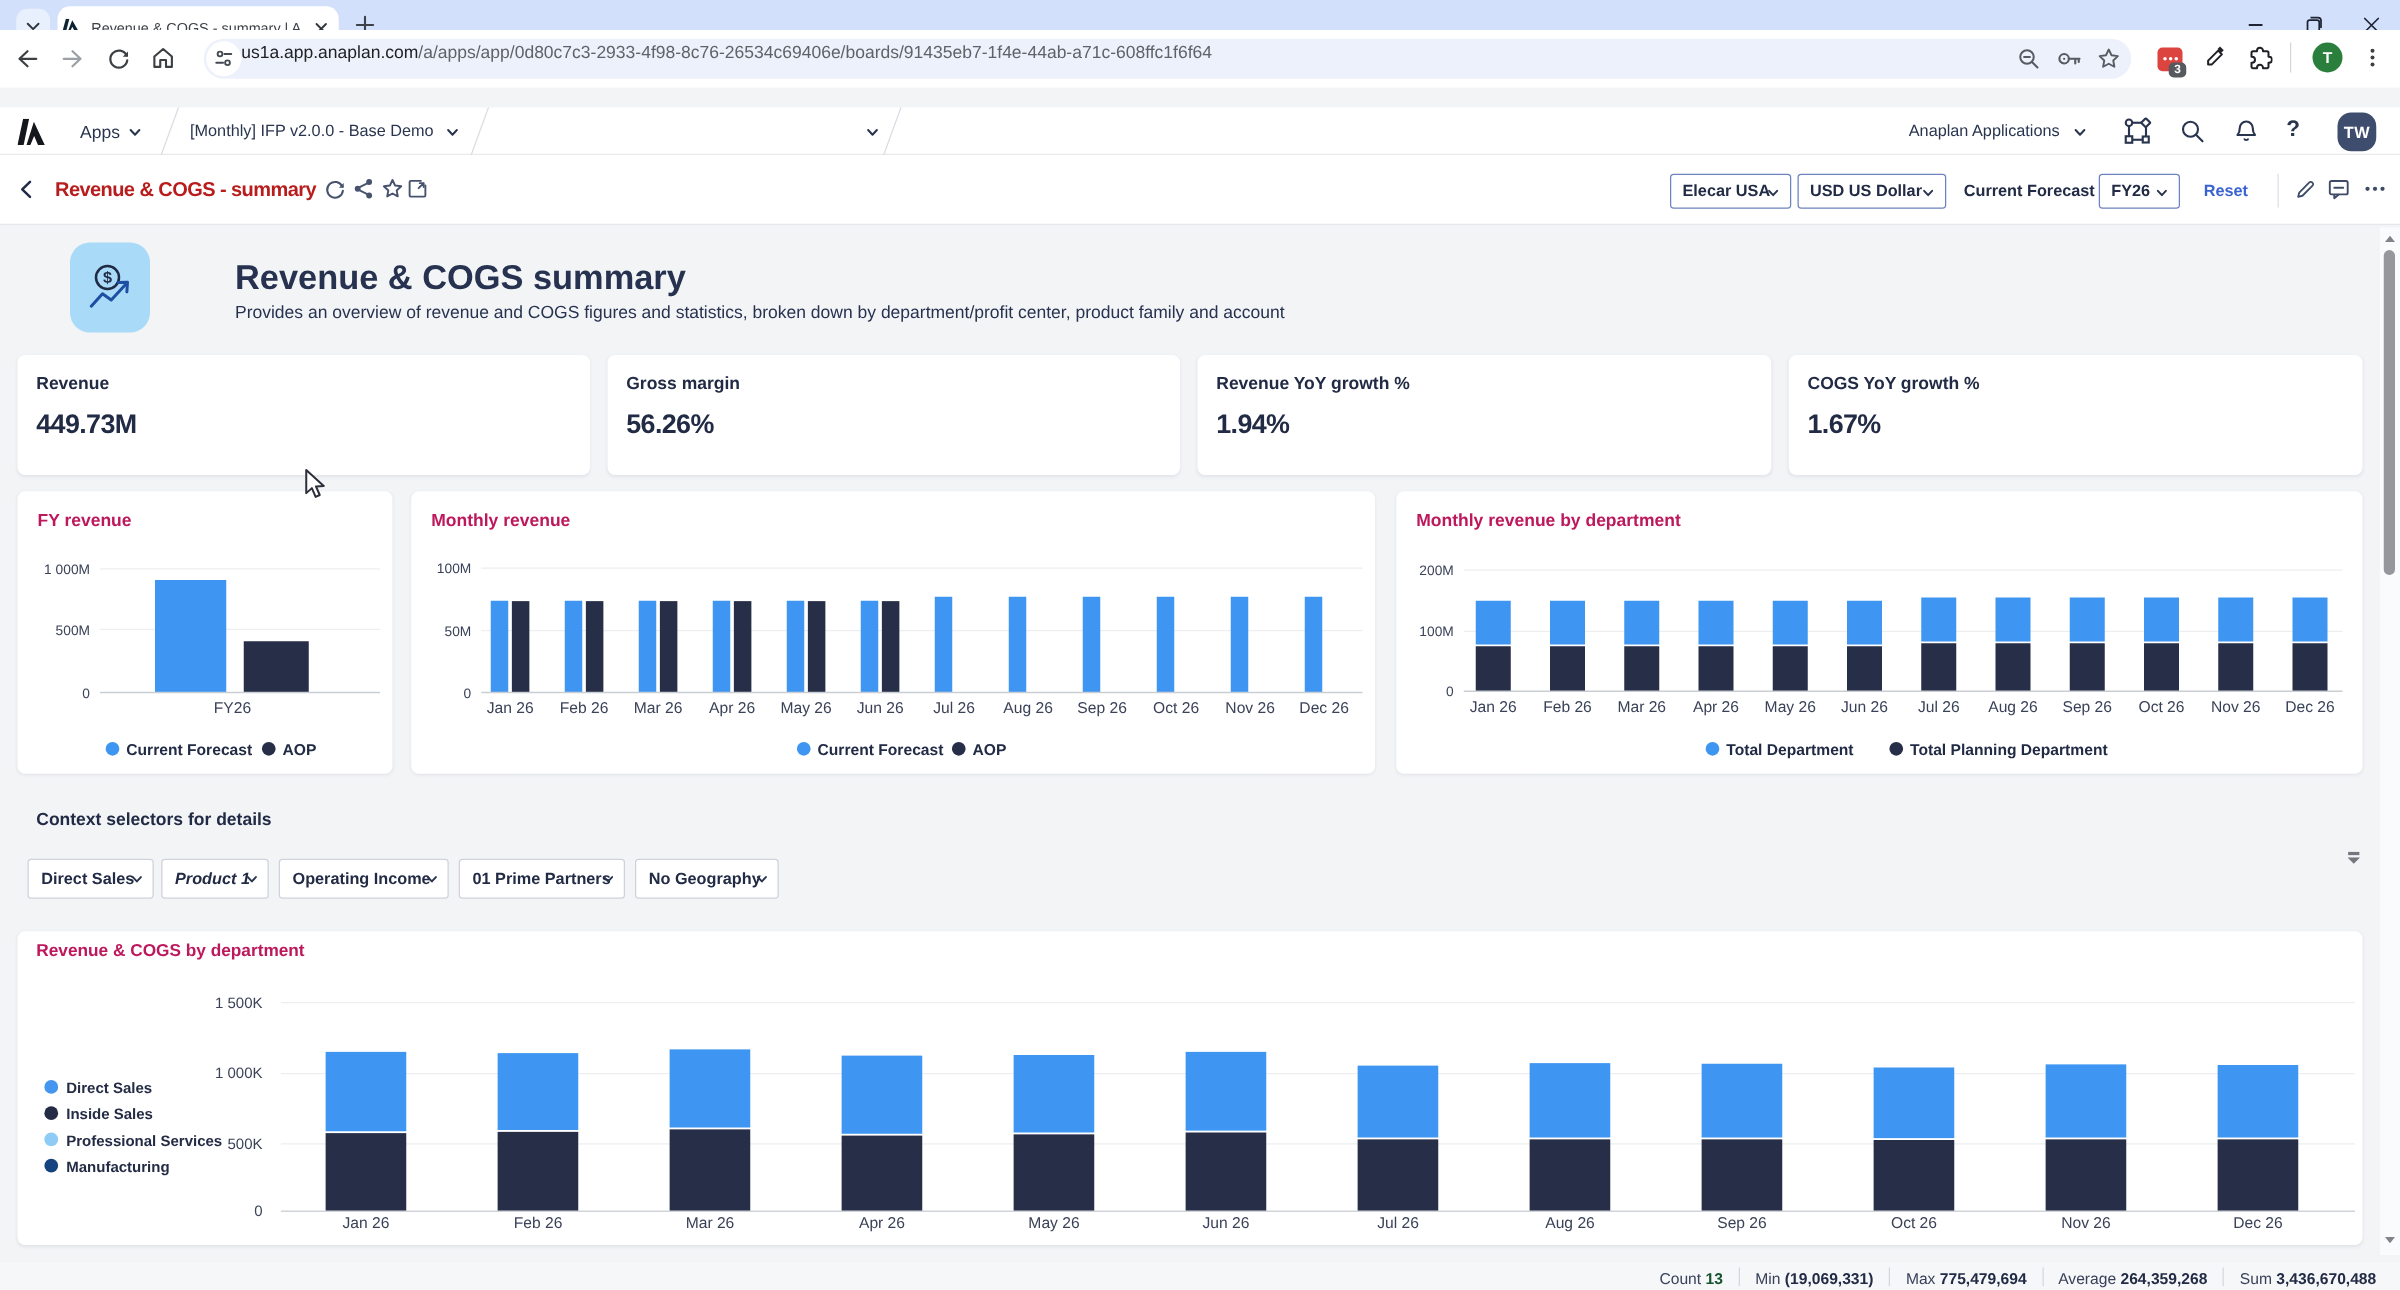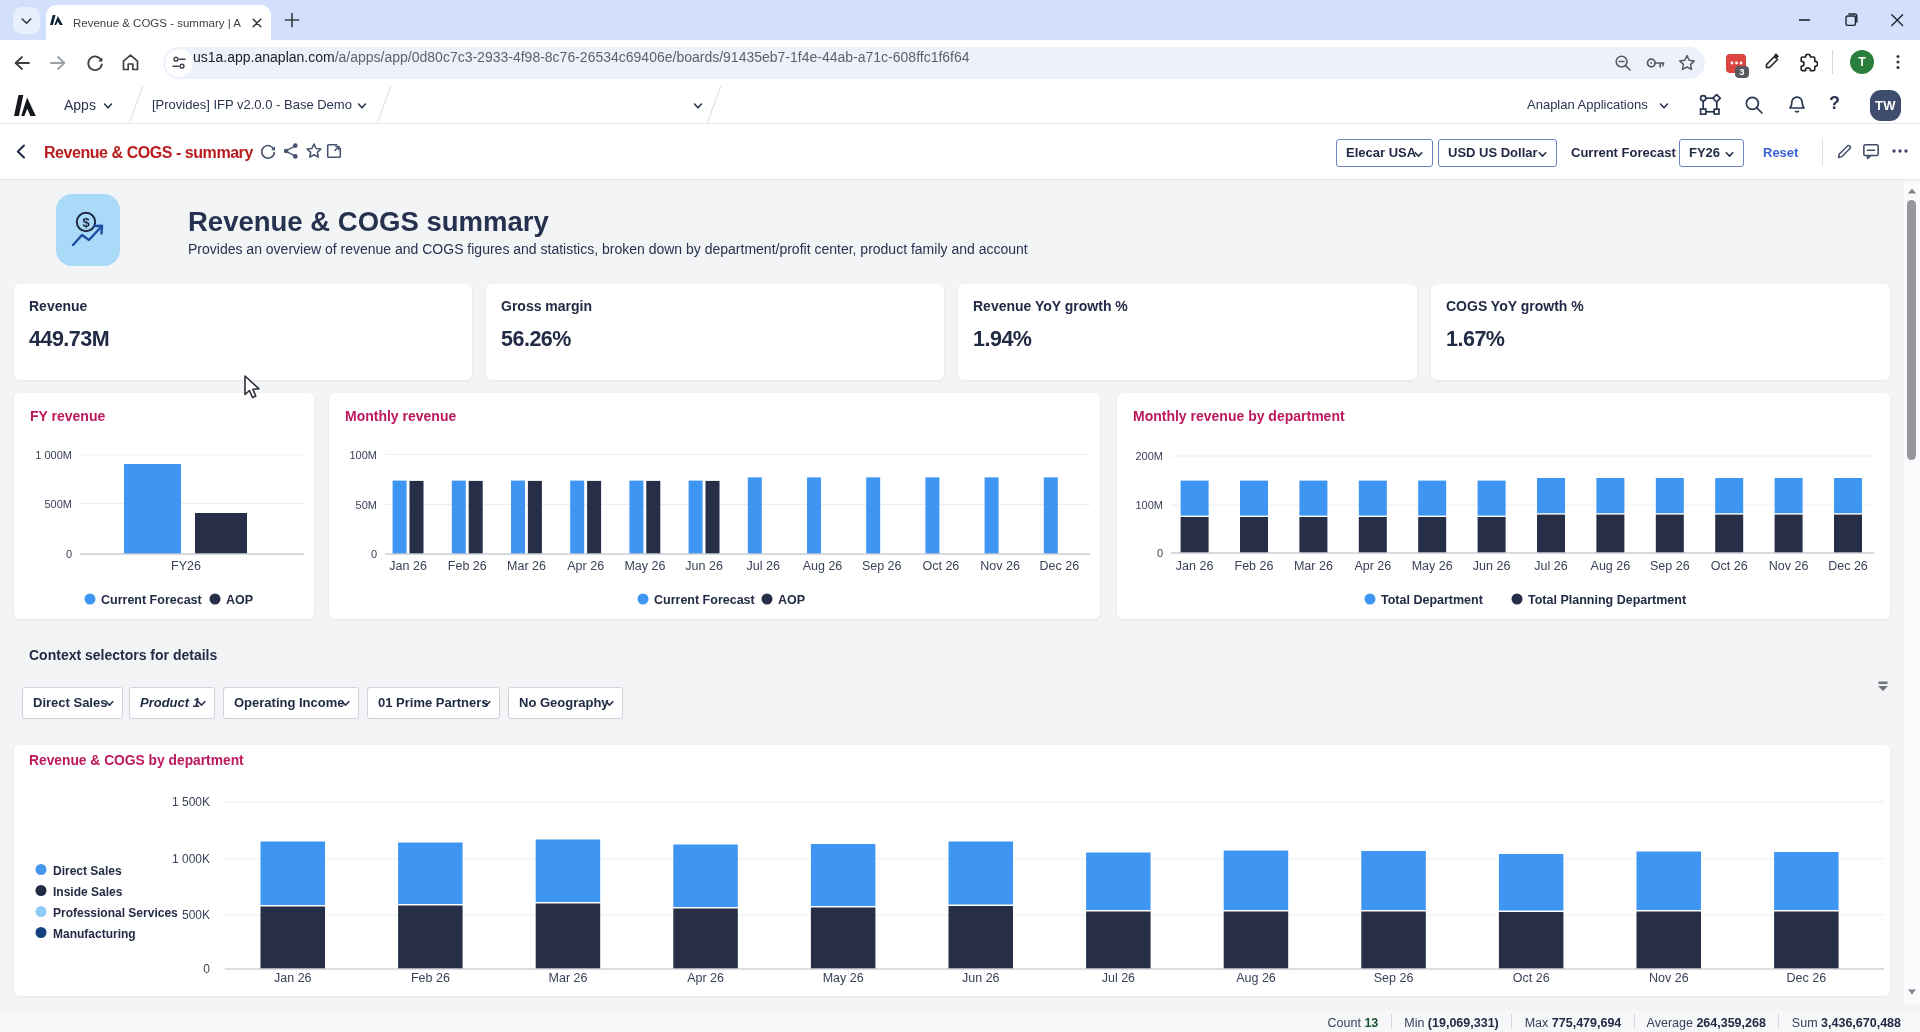--- a/index.html
+++ b/index.html
@@ -5,21 +5,21 @@
   * { margin:0; padding:0; box-sizing:border-box; }
   html,body { width:1920px; height:1032px; overflow:hidden; }
   body { font-family:"Liberation Sans", sans-serif; position:relative; background:#f3f4f6; }
   
   .titlebar { position:absolute; left:0; top:0; width:1920px; height:40px; background:#d3e0fb; }
   .tab-chevron { position:absolute; left:13px; top:7px; width:27px; height:27px; border-radius:9px; background:#e9f0fd; }
   .tab { position:absolute; left:46px; top:5px; width:225px; height:35px; background:#ffffff; border-radius:10px 10px 0 0; }
   .tab-title { position:absolute; left:27px; top:12px; width:168px; height:16px; font-size:11.5px; color:#3d4148; white-space:nowrap; overflow:hidden; }
   .newtab { position:absolute; left:283px; top:11px; width:18px; height:18px; }
   
-  .toolbar { position:absolute; left:0; top:40px; width:1920px; height:46px; background:#ffffff; }
+  .toolbar { position:absolute; left:0; top:24px; width:1920px; height:46px; background:#ffffff; }
   .pill { position:absolute; left:163px; top:7px; width:1542px; height:32px; border-radius:16px; background:#edf1fb; }
   .urltext { position:absolute; left:193px; top:9px; font-size:14px; color:#202124; white-space:nowrap; }
   .urltext .path { color:#5f6368; }
   
   .navbar { position:absolute; left:0; top:86px; width:1920px; height:38px; background:#ffffff; border-bottom:1px solid #e9eaee; }
   .nav-item { position:absolute; top:0; height:38px; line-height:38px; font-size:13px; color:#29354f; }
   
   .pagebar { position:absolute; left:0; top:124px; width:1920px; height:56px; background:#ffffff; border-bottom:1px solid #e6e7ea; }
   .pagetitle { position:absolute; left:44px; top:20px; font-size:16px; font-weight:bold; color:#b91c1c; letter-spacing:-0.45px; }
   .selbox { position:absolute; top:15px; height:28px; border:1px solid #6d83be; border-radius:3px; background:#fff; font-size:13px; font-weight:bold; color:#222b45; line-height:26px; white-space:nowrap; }
@@ -133,21 +133,21 @@
       <path d="M4.5 0 H9.3 L4.9 21 H0 Z" fill="#14171c"></path>
       <path d="M13.1 2.4 L21.8 21 H16.4 L13.3 13.7 L10.3 21 H7.2 Z" fill="#14171c"></path>
     </svg>
     <div class="nav-item" style="left:64px;font-size:14px;">Apps</div>
     <svg style="position:absolute;left:102px;top:14px" width="12" height="12" viewBox="0 0 12 12">
       <path d="M2.5 4 L6 7.8 L9.5 4" stroke="#29354f" stroke-width="1.6" fill="none" stroke-linecap="round" stroke-linejoin="round"></path>
     </svg>
     <div style="position:absolute;left:126px;top:0;width:20px;height:38px;overflow:hidden;">
       <div style="position:absolute;left:9px;top:-4px;width:1px;height:48px;background:#d9dce2;transform:rotate(20deg);"></div>
     </div>
-    <div class="nav-item" style="left:152px;">[Provides] IFP v2.0.0 - Base Demo</div>
+    <div class="nav-item" style="left:152px;">[Monthly] IFP v2.0.0 - Base Demo</div>
     <svg style="position:absolute;left:356px;top:14px" width="12" height="12" viewBox="0 0 12 12">
       <path d="M2.5 4 L6 7.8 L9.5 4" stroke="#29354f" stroke-width="1.6" fill="none" stroke-linecap="round" stroke-linejoin="round"></path>
     </svg>
     <div style="position:absolute;left:374px;top:0;width:20px;height:38px;overflow:hidden;">
       <div style="position:absolute;left:9px;top:-4px;width:1px;height:48px;background:#d9dce2;transform:rotate(20deg);"></div>
     </div>
     <svg style="position:absolute;left:692px;top:14px" width="12" height="12" viewBox="0 0 12 12">
       <path d="M2.5 4 L6 7.8 L9.5 4" stroke="#29354f" stroke-width="1.6" fill="none" stroke-linecap="round" stroke-linejoin="round"></path>
     </svg>
     <div style="position:absolute;left:704px;top:0;width:20px;height:38px;overflow:hidden;">

